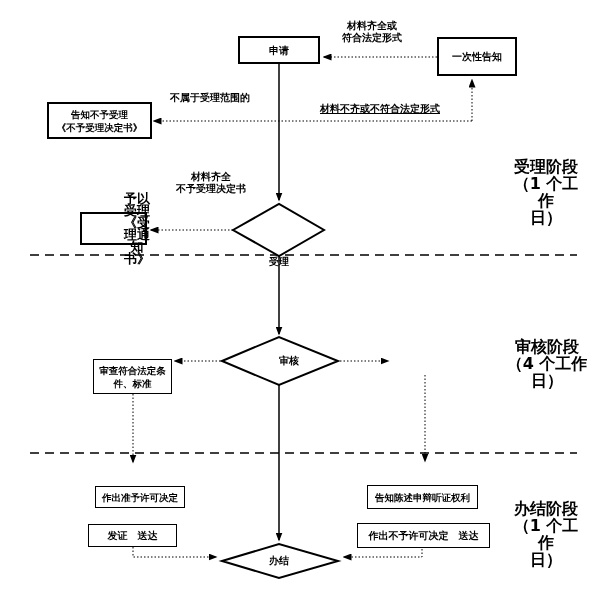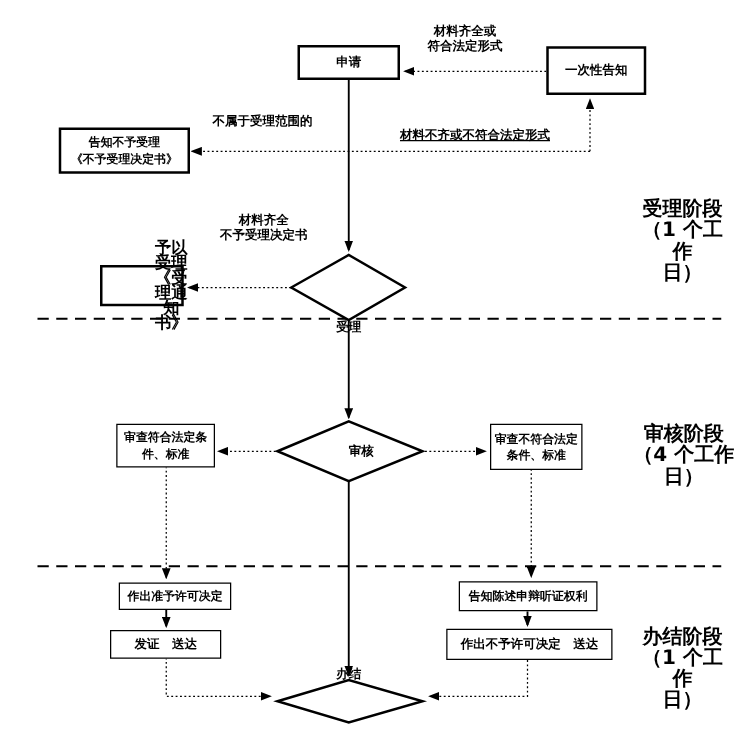--- a/index.html
+++ b/index.html
@@ -8,21 +8,21 @@
     font-family:"DejaVu Sans","Liberation Sans",sans-serif; color:#000;
     overflow:hidden;
   }
   svg.layer { position:absolute; left:0; top:0; }
   .box {
     position:absolute; background:#fff; border:2px solid #000;
     display:flex; align-items:center; justify-content:center;
     text-align:center; white-space:pre-line; font-weight:bold;
     box-sizing:border-box; font-size:10px; line-height:13px;
   }
-  .thin { border-width:1.5px; }
+  .thin { border-width:1.5px;margin-top:20px; }
   .fs9  { font-size:9.5px; line-height:13px; }
   .fs85 { font-size:13px; line-height:12px;padding-left:47px; }
   .dlabel {
     position:absolute; transform:translate(-50%,-50%);
     font-weight:bold; font-size:10px; white-space:nowrap;
   }
   .lbl {
     position:absolute; transform:translateX(-50%); text-align:center;
     white-space:pre-line; font-weight:bold; font-size:10px; line-height:12px;
   }
@@ -69,30 +69,28 @@
   </svg>
 
   <div class="box" style="left:238px; top:36px;  width:82px;  height:28px;">申请</div>
   <div class="box" style="left:437px; top:37px;  width:80px;  height:39px;">一次性告知</div>
   <div class="box fs9" style="left:47px; top:102px; width:105px; height:37px; border-width:2.5px;">告知不予受理
 《不予受理决定书》</div>
   <div class="box fs85" style="left:80px; top:212px; width:67px; height:33px; border-width:2.5px;">予以受理
 《受理通知书》</div>
   <div class="box thin fs9" style="left:93px;  top:339px; width:79px;  height:35px;">审查符合法定条
 件、标准</div>
-  <div class="box thin fs9" style="left:392px; top:339px; width:74px;  height:37px;">审查不符合法定
-条件、标准</div>
   <div class="box thin fs9" style="left:95px;  top:466px; width:90px;  height:22px;">作出准予许可决定</div>
   <div class="box thin" style="left:88px;  top:504px; width:89px;  height:23px;text-align:center;">发证　送达</div>
   <div class="box thin" style="left:357px; top:503px; width:133px; height:25px;">作出不予许可决定　送达</div>
   <div class="box thin fs9" style="left:367px; top:465px; width:111px; height:24px;">告知陈述申辩听证权利</div>
 
   <div class="dlabel" style="left:279px; top:230px;margin-top:32px;">受理</div>
   <div class="dlabel" style="left:289px; top:361px;">审核</div>
-  <div class="dlabel" style="left:279px; top:539px;">办结</div>
+  <div class="dlabel" style="left:279px; top:561px;">办结</div>
 
   <div class="lbl" style="left:372px; top:20px;">材料齐全或
 符合法定形式</div>
   <div class="lbl" style="left:210px; top:92px;">不属于受理范围的</div>
   <div class="lbl" style="left:380px; top:103px;text-decoration:underline;">材料不齐或不符合法定形式</div>
   <div class="lbl" style="left:211px; top:171px;">材料齐全
 不予受理决定书</div>
 
   <div class="stage" style="left:509px; top:158px; width:74px;">受理阶段
 （1 个工作

